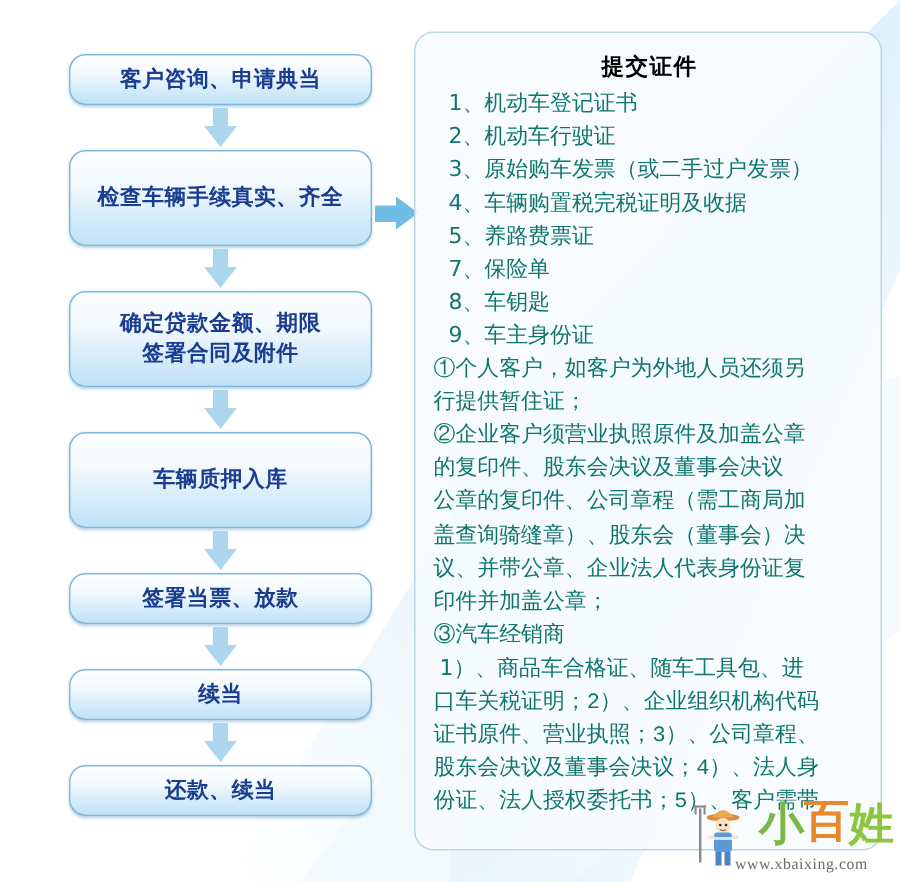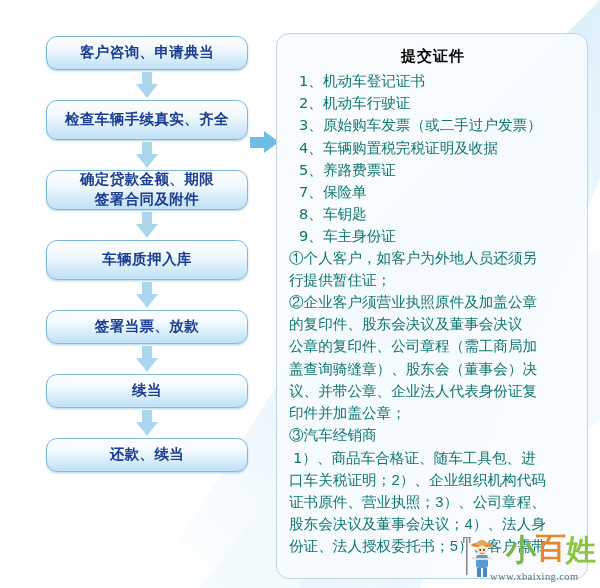--- a/index.html
+++ b/index.html
@@ -56,26 +56,25 @@
     font-size: 14.5px;
     line-height: 20px;
     letter-spacing: 0.4px;
     text-align: center;
     display: flex;
     flex-direction: column;
     align-items: center;
     justify-content: center;
   }
   .flow-node.one-line { height: 34px; }
-  .flow-node.two-line { height: 40px; }
+  .flow-node.two-line { height: 64px; }
 
   .flow-node .node-line {
     display: block;
     white-space: nowrap;
-    font-family: Liberation Mono, monospace;
   }
 
   
   .connector {
     height: 30px;
     display: flex;
     align-items: center;
     justify-content: center;
   }
   .arrow-down {
@@ -126,21 +125,21 @@
     height: 0;
     border-top: 11px solid transparent;
     border-bottom: 11px solid transparent;
     border-left: 15px solid #6fbce4;
   }
 
   
   #docs-panel {
     position: absolute;
     left: 276px;
-    top: 33px;
+    top: 21px;
     width: 312px;
     height: 546px;
     box-sizing: border-box;
     border: 1px solid #bcd6e2;
     border-radius: 13px;
     background: rgba(248,252,255,0.86);
     padding: 10px 10px 6px 12px;
     overflow: hidden;
   }
 

